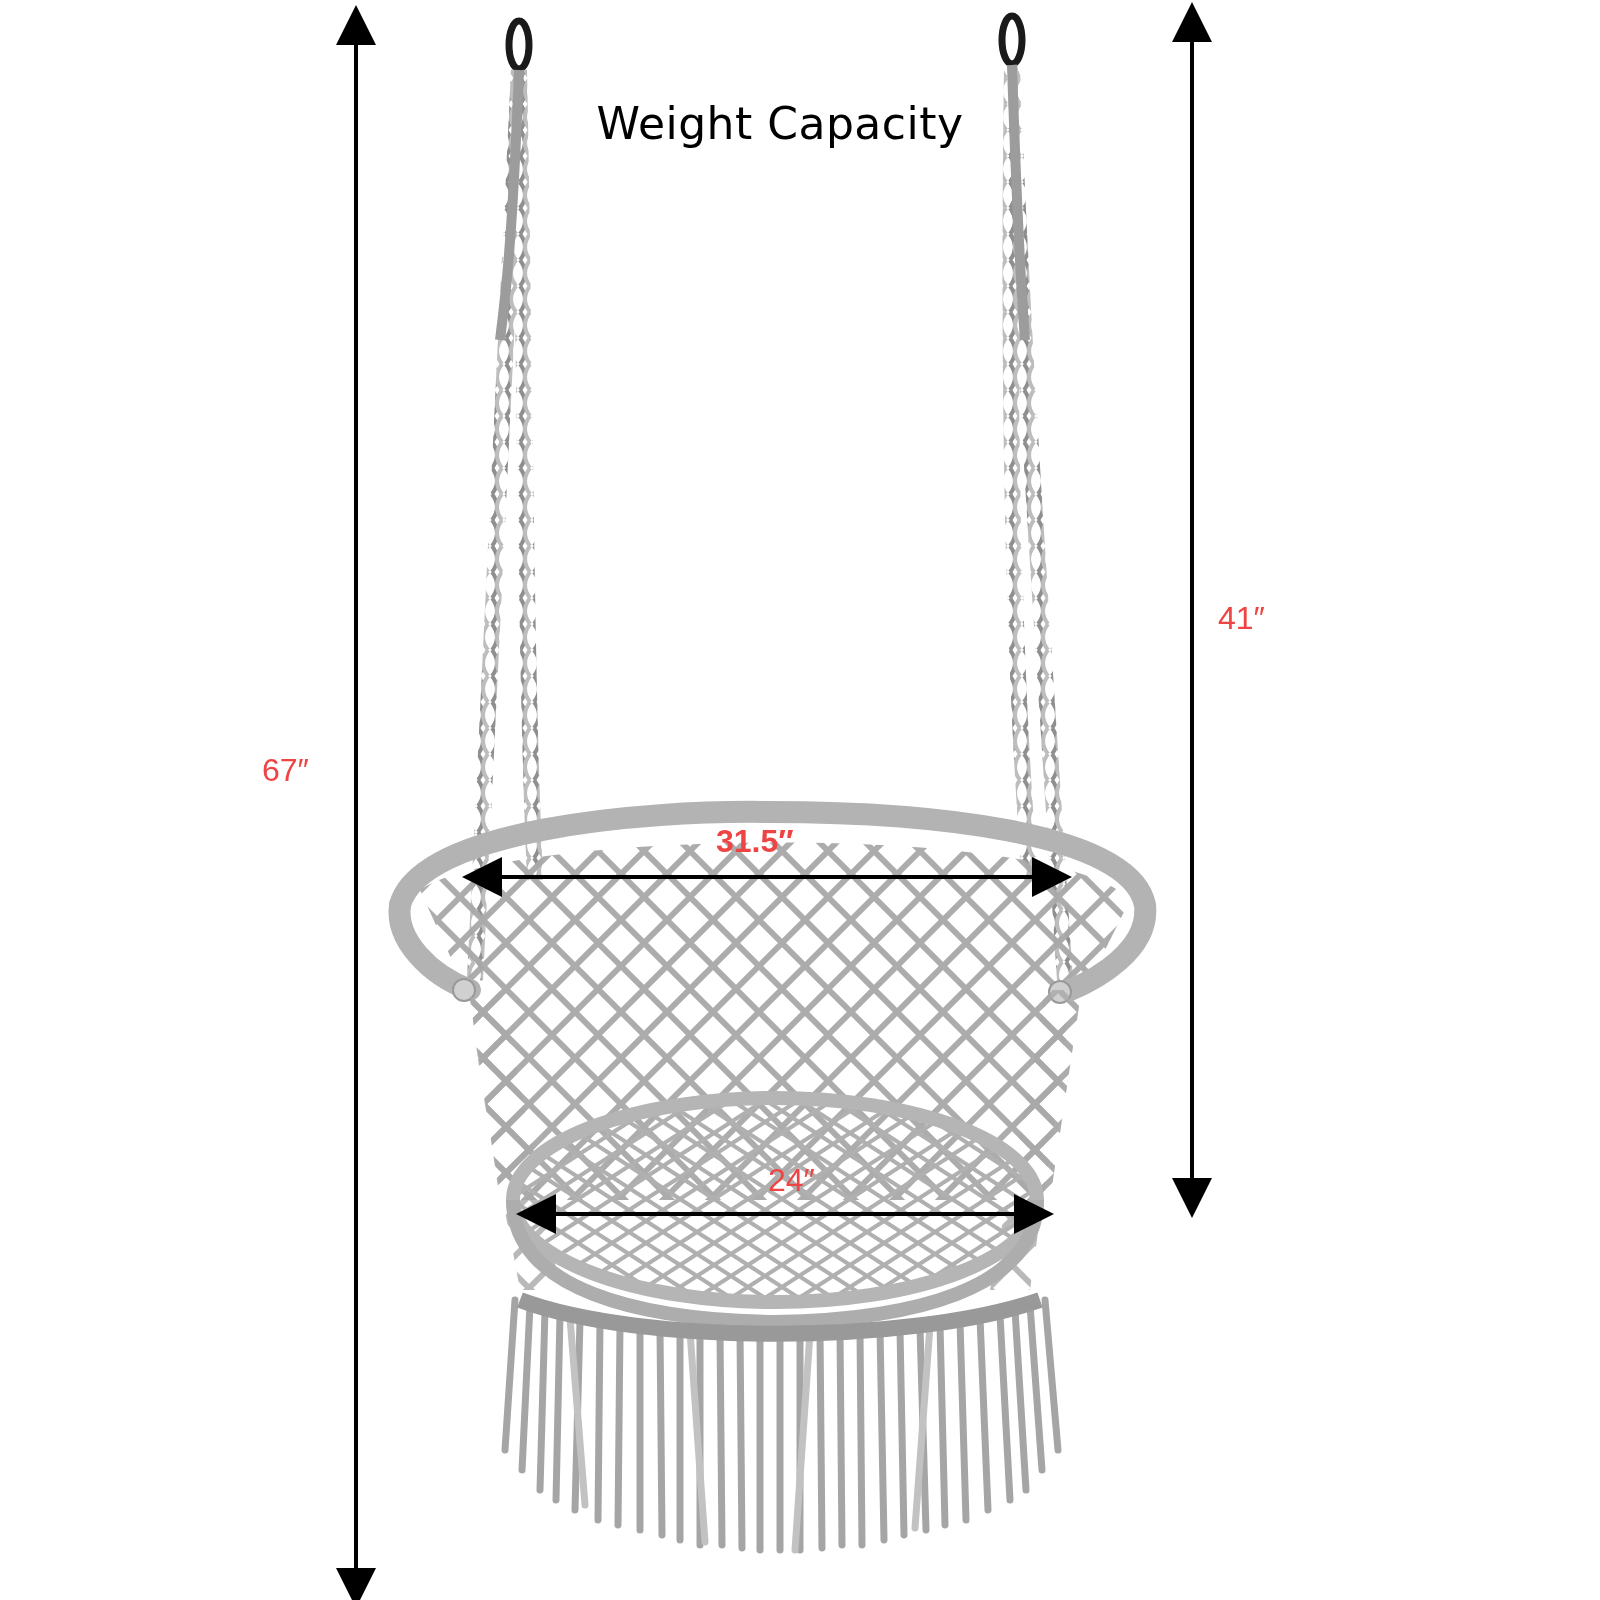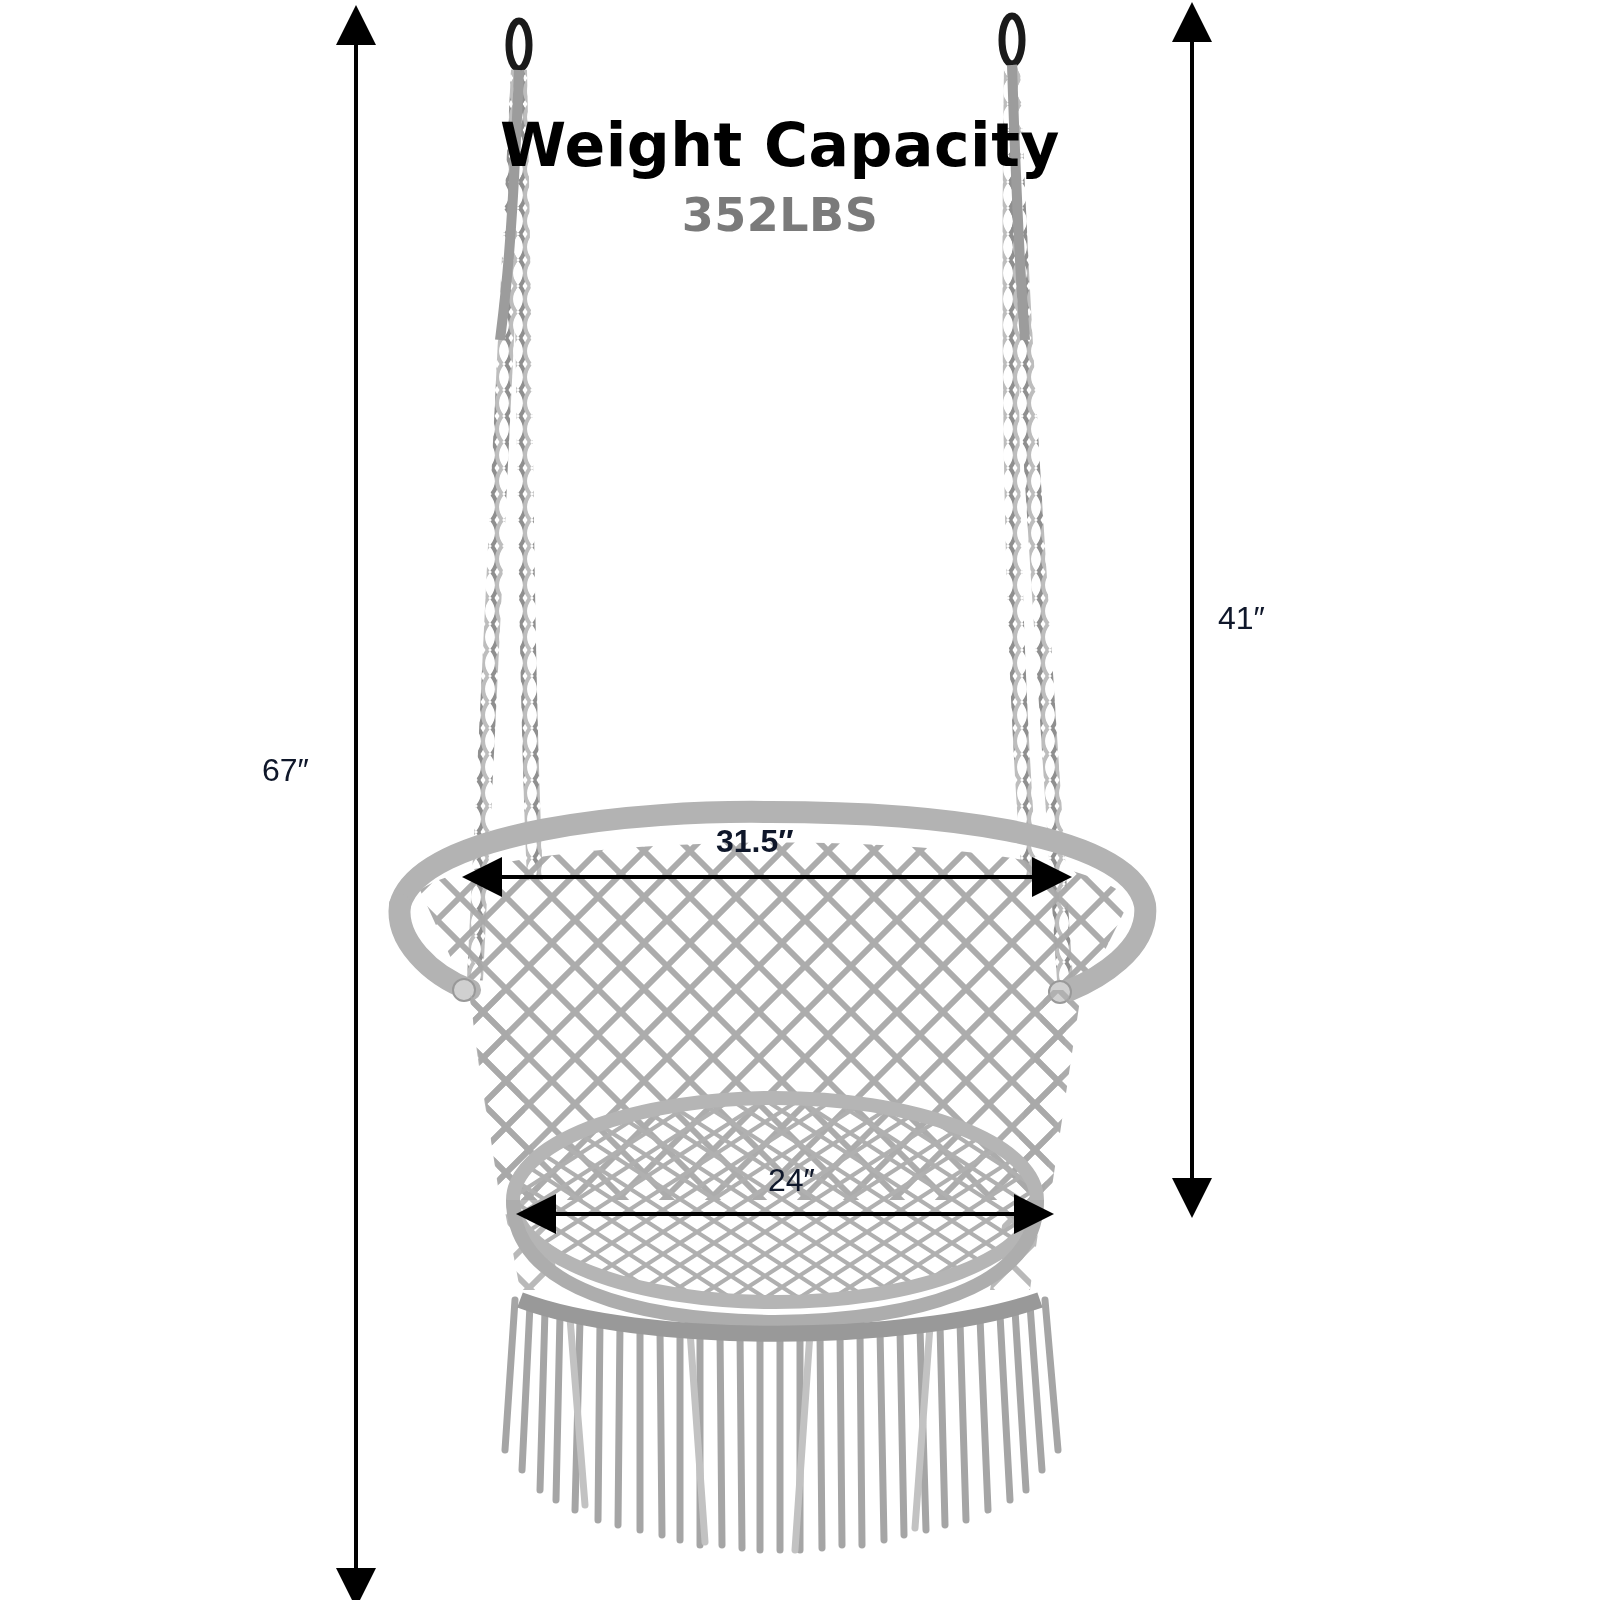--- a/index.html
+++ b/index.html
@@ -1,20 +1,20 @@
 <!DOCTYPE html>
 <html><head>
 <meta charset="utf-8">
 <style>
   html, body { margin: 0; padding: 0; background: #ffffff; }
   body { width: 1600px; height: 1600px; position: relative; overflow: hidden; font-family: "DejaVu Sans", "Liberation Sans", sans-serif; }
   .canvas { position: absolute; left: 0; top: 0; width: 1600px; height: 1600px; }
-  .title { position: absolute; left: 0; width: 1560px; text-align: center; top: 98px; font-size: 60px; font-weight: bold; color: #000; letter-spacing: 0.5px; margin-top: 12px; }
+  .title { position: absolute; left: 0; width: 1560px; text-align: center; top: 98px; font-size: 44px; font-weight: normal; color: #000; letter-spacing: 0.5px; }
   .capacity { position: absolute; left: 0; width: 1560px; text-align: center; top: 188px; font-size: 46px; font-weight: bold; color: #7a7a7a; letter-spacing: 0.5px; }
-  .dim-label { position: absolute; font-family: "Liberation Sans", "DejaVu Sans", sans-serif; font-size: 32px; color: #0f172a; }
+  .dim-label { position: absolute; font-family: "Liberation Sans", "DejaVu Sans", sans-serif; font-size: 32px; color: #ef4444; }
   #lbl-48 { left: 262px; top: 752px; }
   #lbl-41 { left: 1218px; top: 600px; }
   #lbl-315 { left: 716px; top: 823px; font-weight: bold; }
   #lbl-24 { left: 768px; top: 1162px; }
 </style>
 </head>
 <body>
 
 <div class="canvas">
   <svg width="1600" height="1600" viewBox="0 0 1600 1600">
@@ -107,19 +107,18 @@
     </g>
     <path d="M520,1300 C640,1345 910,1345 1040,1300" fill="none" stroke="#999" stroke-width="16"></path>
 
     <line x1="356" y1="25" x2="356" y2="1588" stroke="#000" stroke-width="4" marker-start="url(#arrowhead)" marker-end="url(#arrowhead)"></line>
     <line x1="1192" y1="22" x2="1192" y2="1198" stroke="#000" stroke-width="4" marker-start="url(#arrowhead)" marker-end="url(#arrowhead)"></line>
     <line x1="482" y1="877" x2="1052" y2="877" stroke="#000" stroke-width="4" marker-start="url(#arrowhead)" marker-end="url(#arrowhead)"></line>
     <line x1="536" y1="1214" x2="1034" y2="1214" stroke="#000" stroke-width="4" marker-start="url(#arrowhead)" marker-end="url(#arrowhead)"></line>
   </svg>
 
   <div class="title">Weight Capacity</div>
-  <div class="capacity">352LBS</div>
 
   <div class="dim-label" id="lbl-48">67″</div>
   <div class="dim-label" id="lbl-41">41″</div>
   <div class="dim-label" id="lbl-315">31.5″</div>
   <div class="dim-label" id="lbl-24">24″</div>
 </div>
 
 </body></html>

